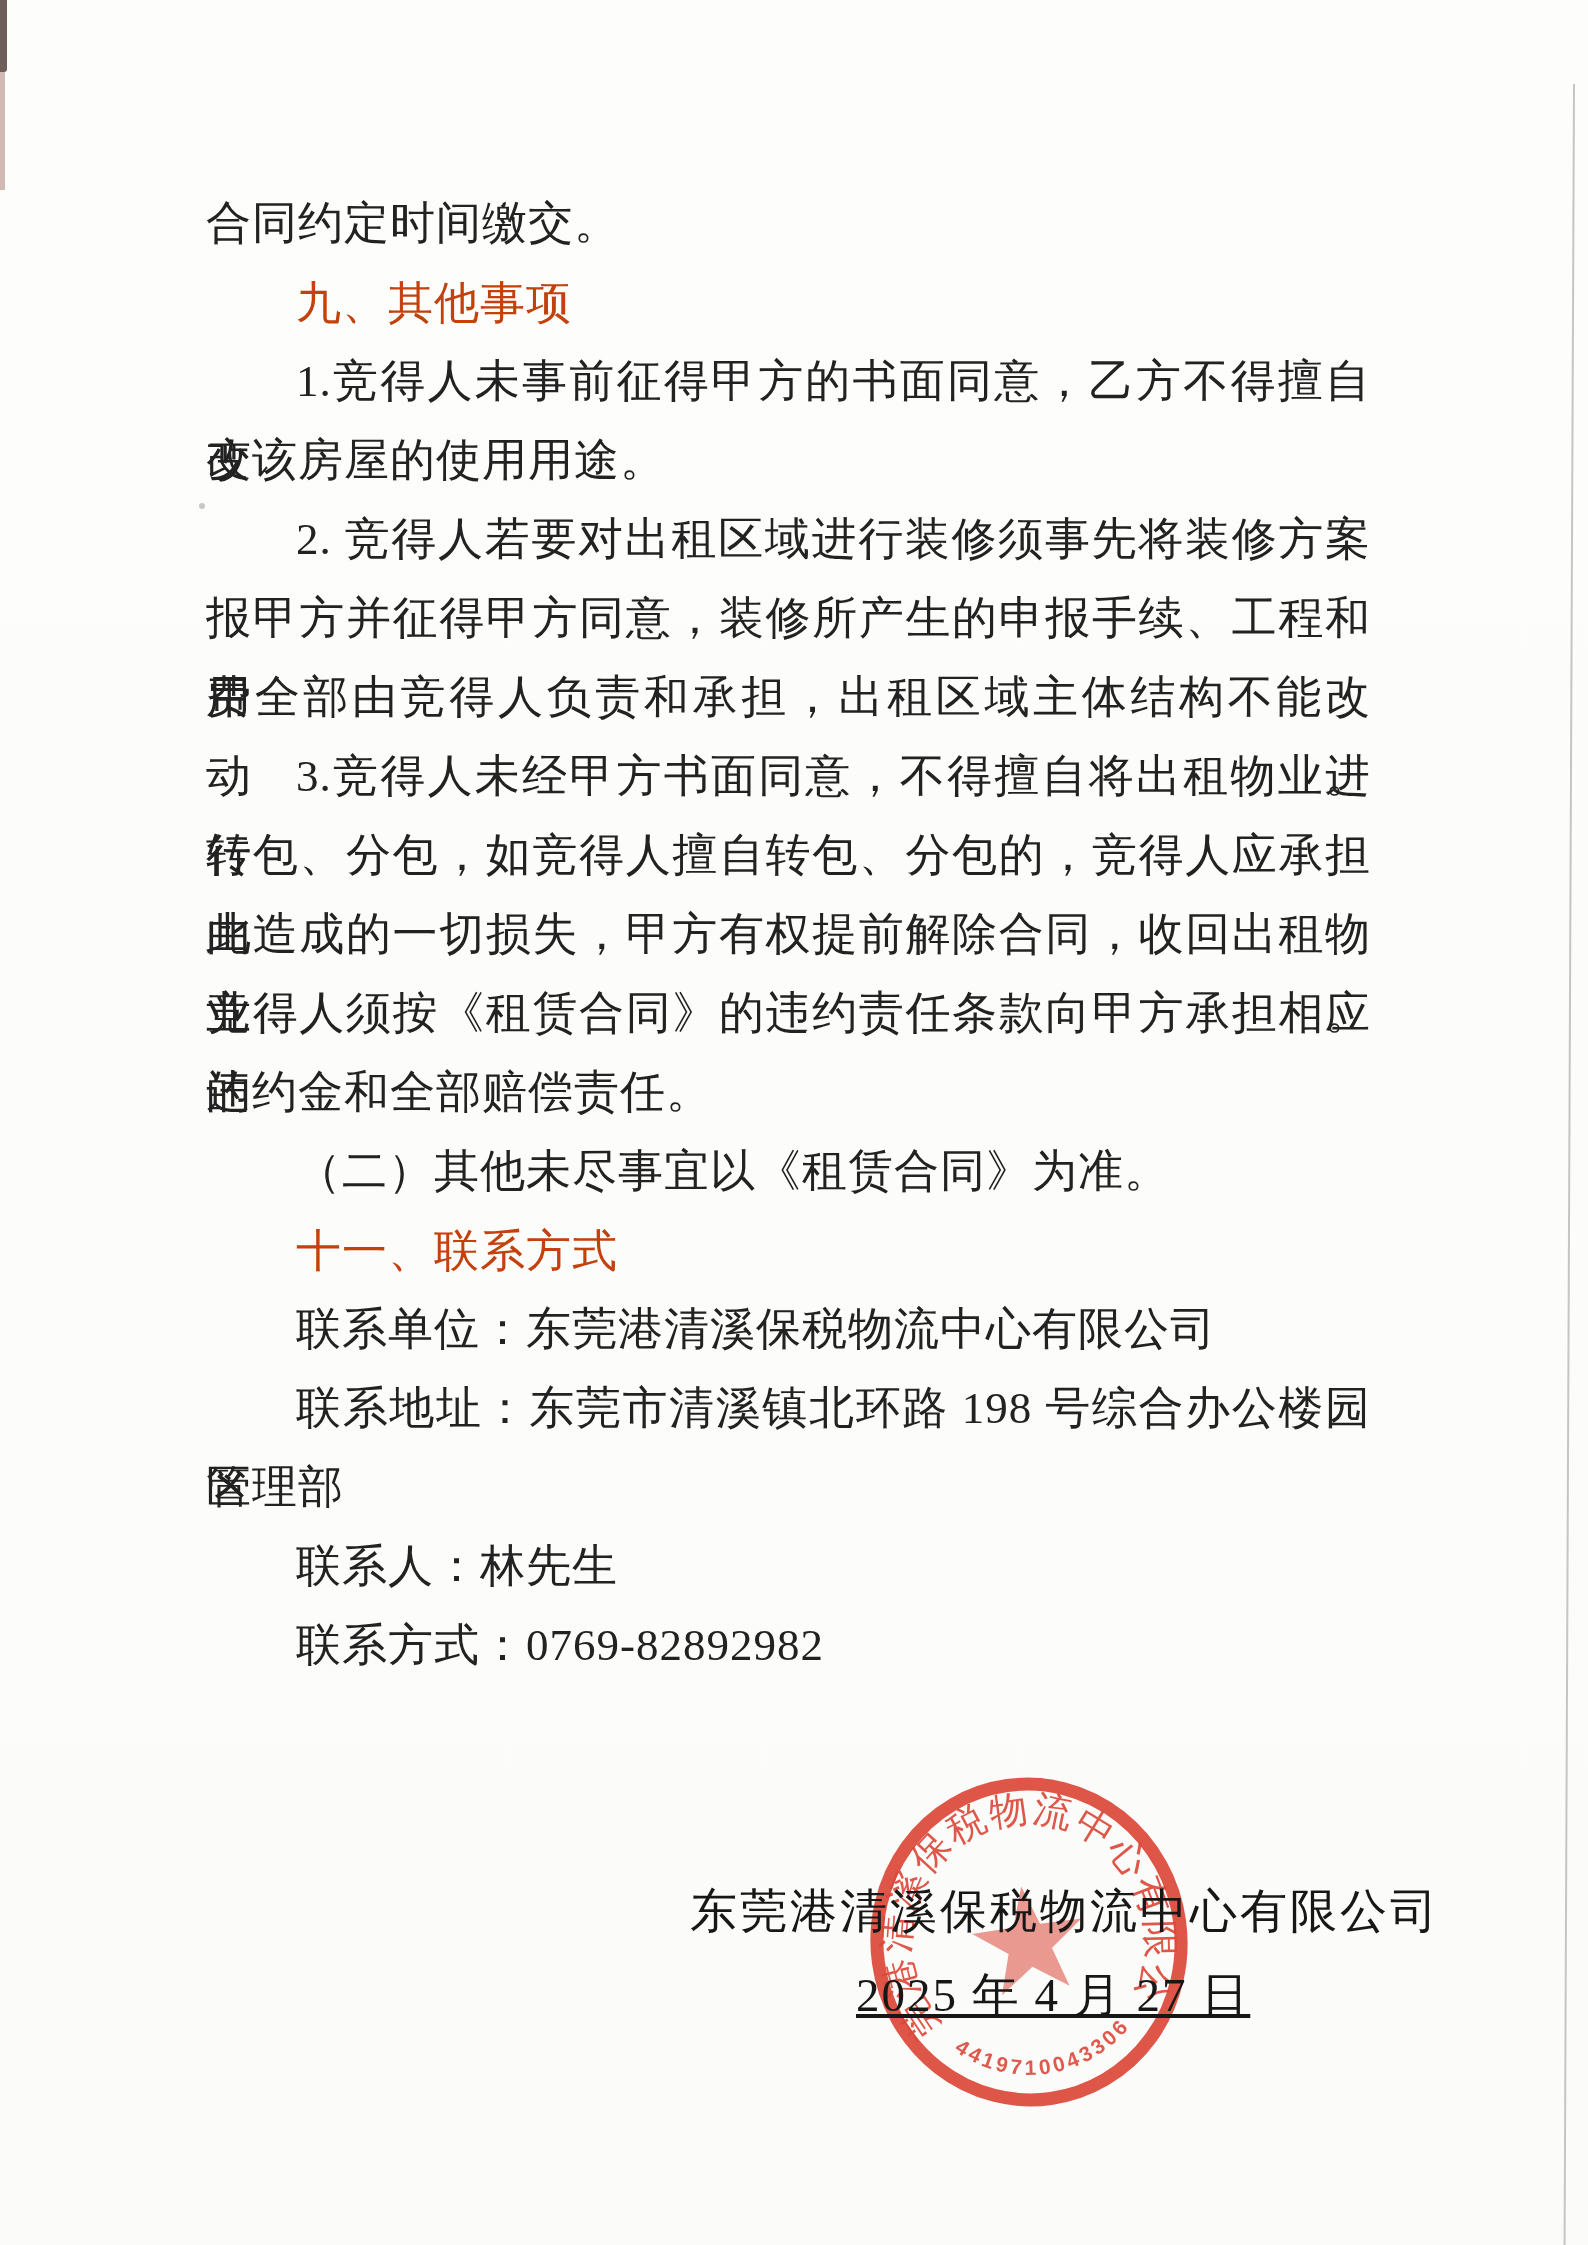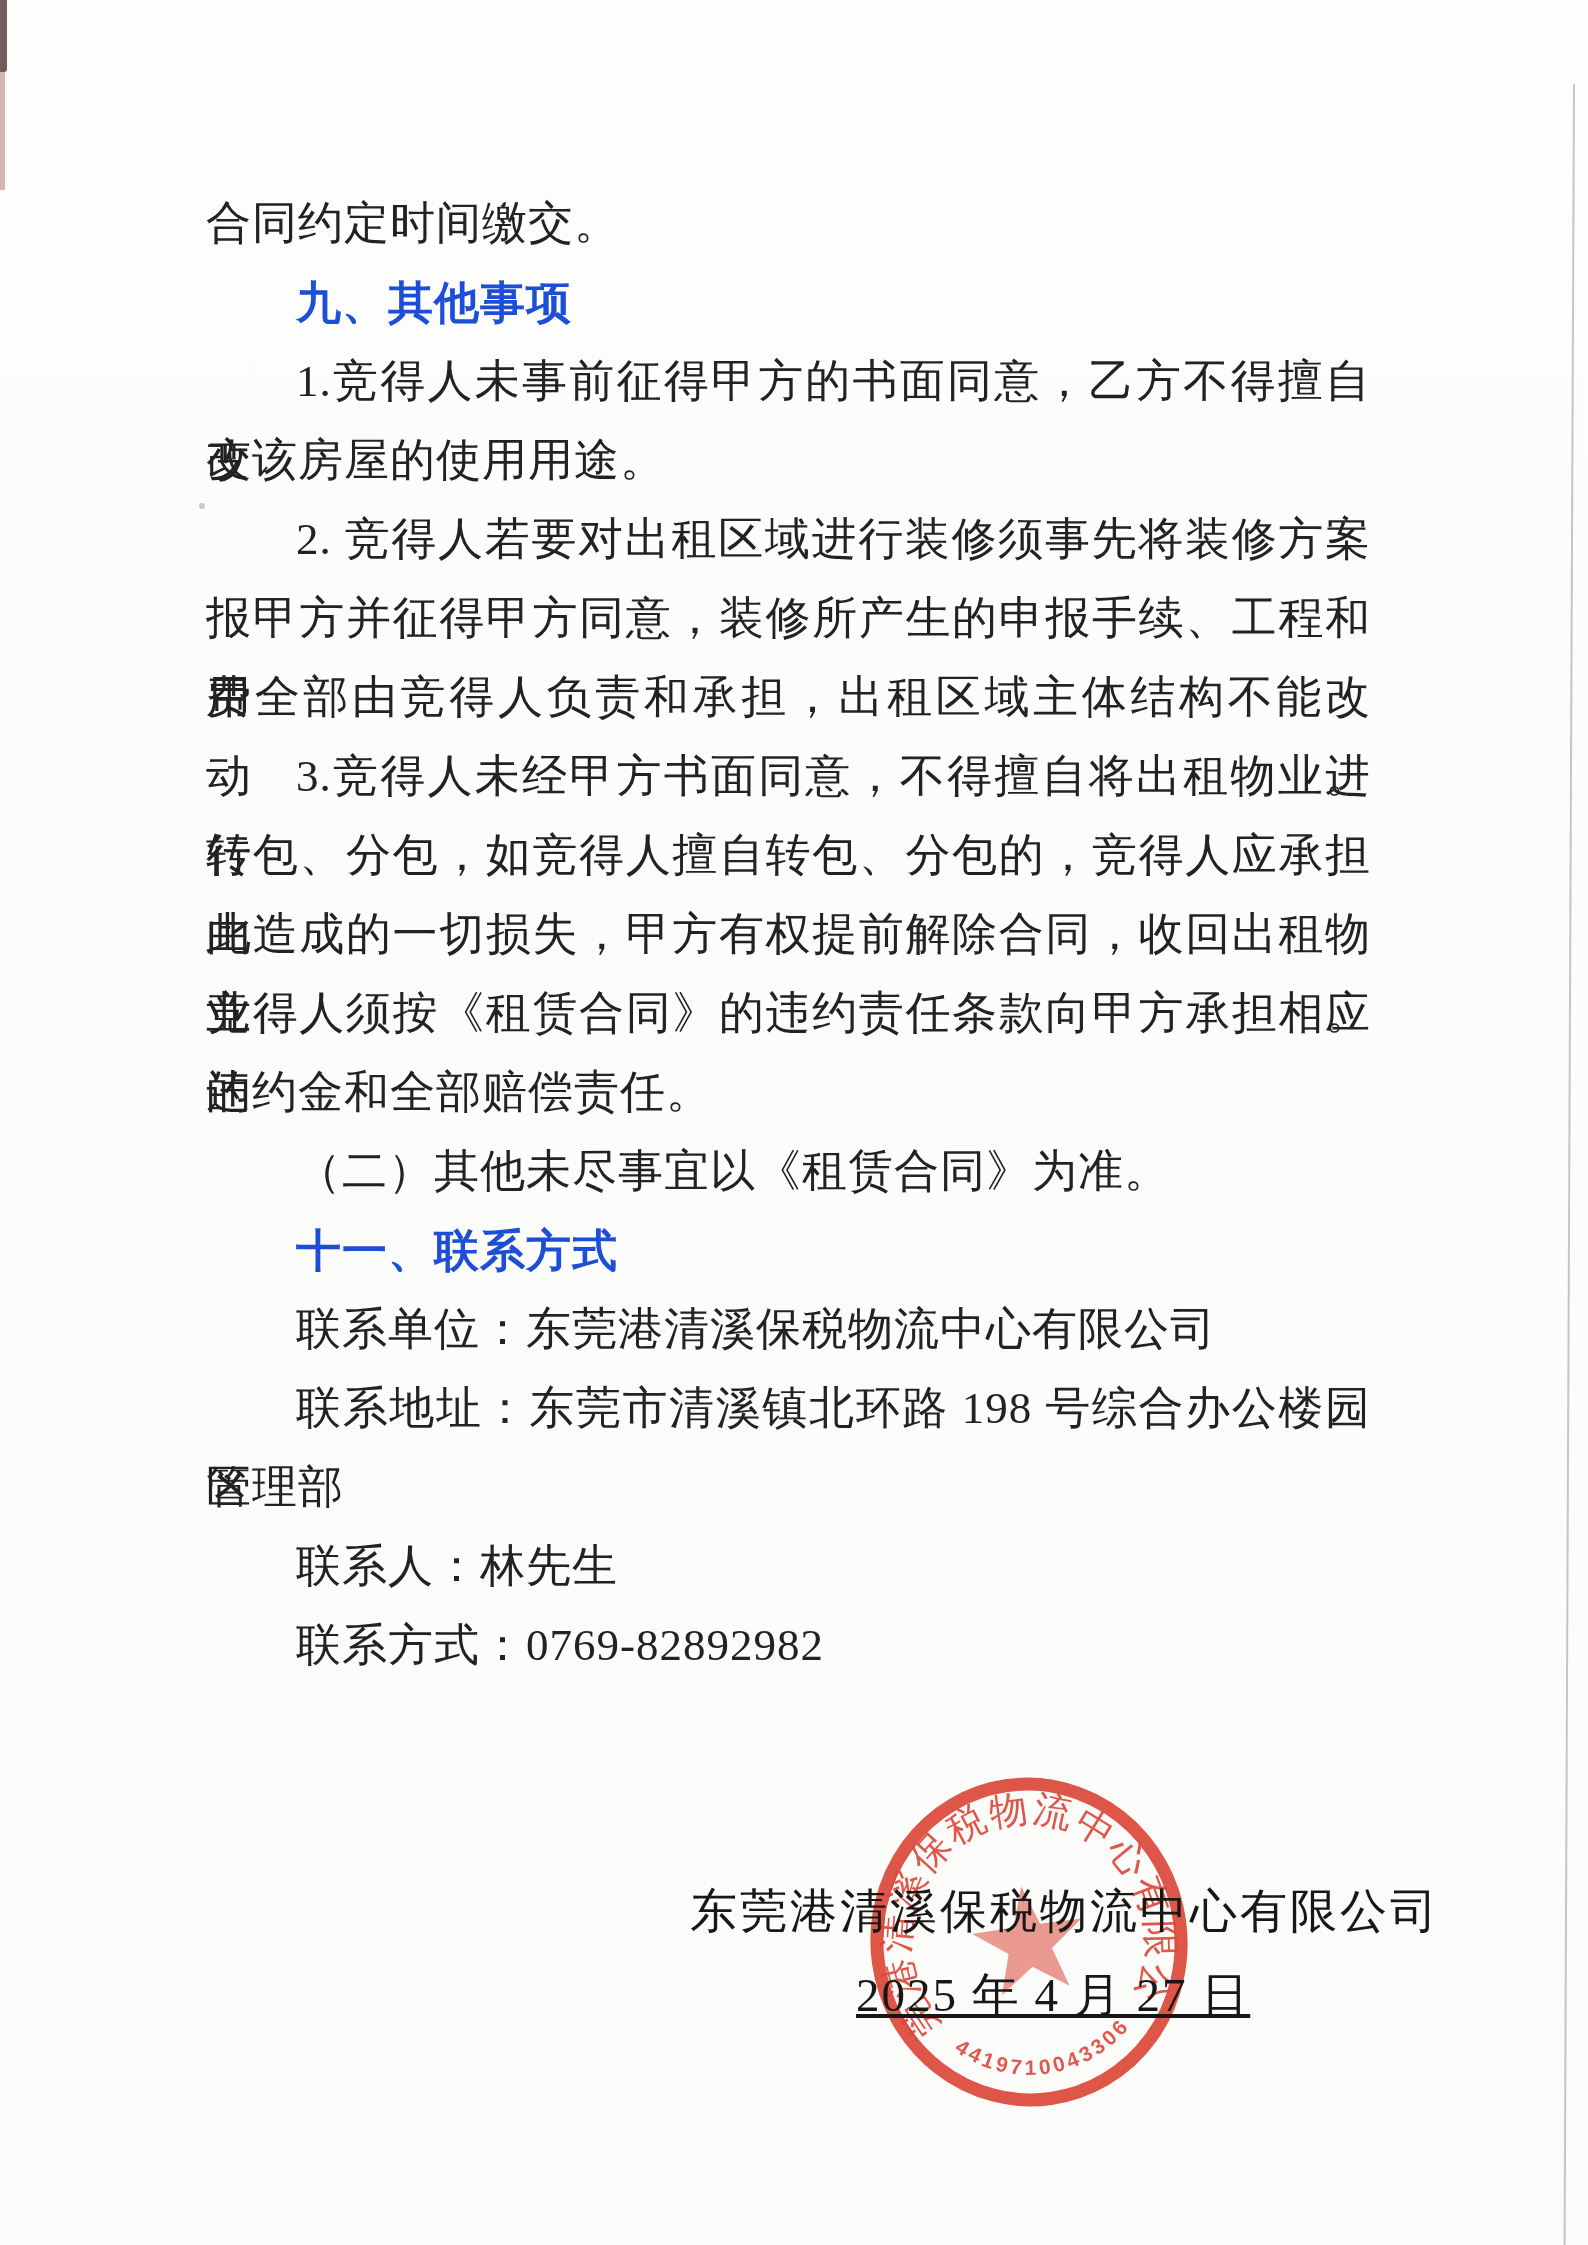--- a/index.html
+++ b/index.html
@@ -26,22 +26,22 @@
   }
   .line{
     height:79px;
     line-height:79px;
     white-space:pre-wrap;
     color:#222;
   }
   .indent{ text-indent:2em; }
   .fill{ text-align:justify; text-align-last:justify; }
   .head{
-    font-weight:700;
-    color:#1d4ed8;
+    font-weight:400;
+    color:#c2410c;
     font-family:"Liberation Sans", sans-serif;
   }
   .signature-block{ position:absolute; left:0; top:0; }
   .sig-company{
     position:absolute;
     left:690px;top:1880px;
     font-size:47px;
     letter-spacing:3px;
     color:#171717;
     white-space:pre;

